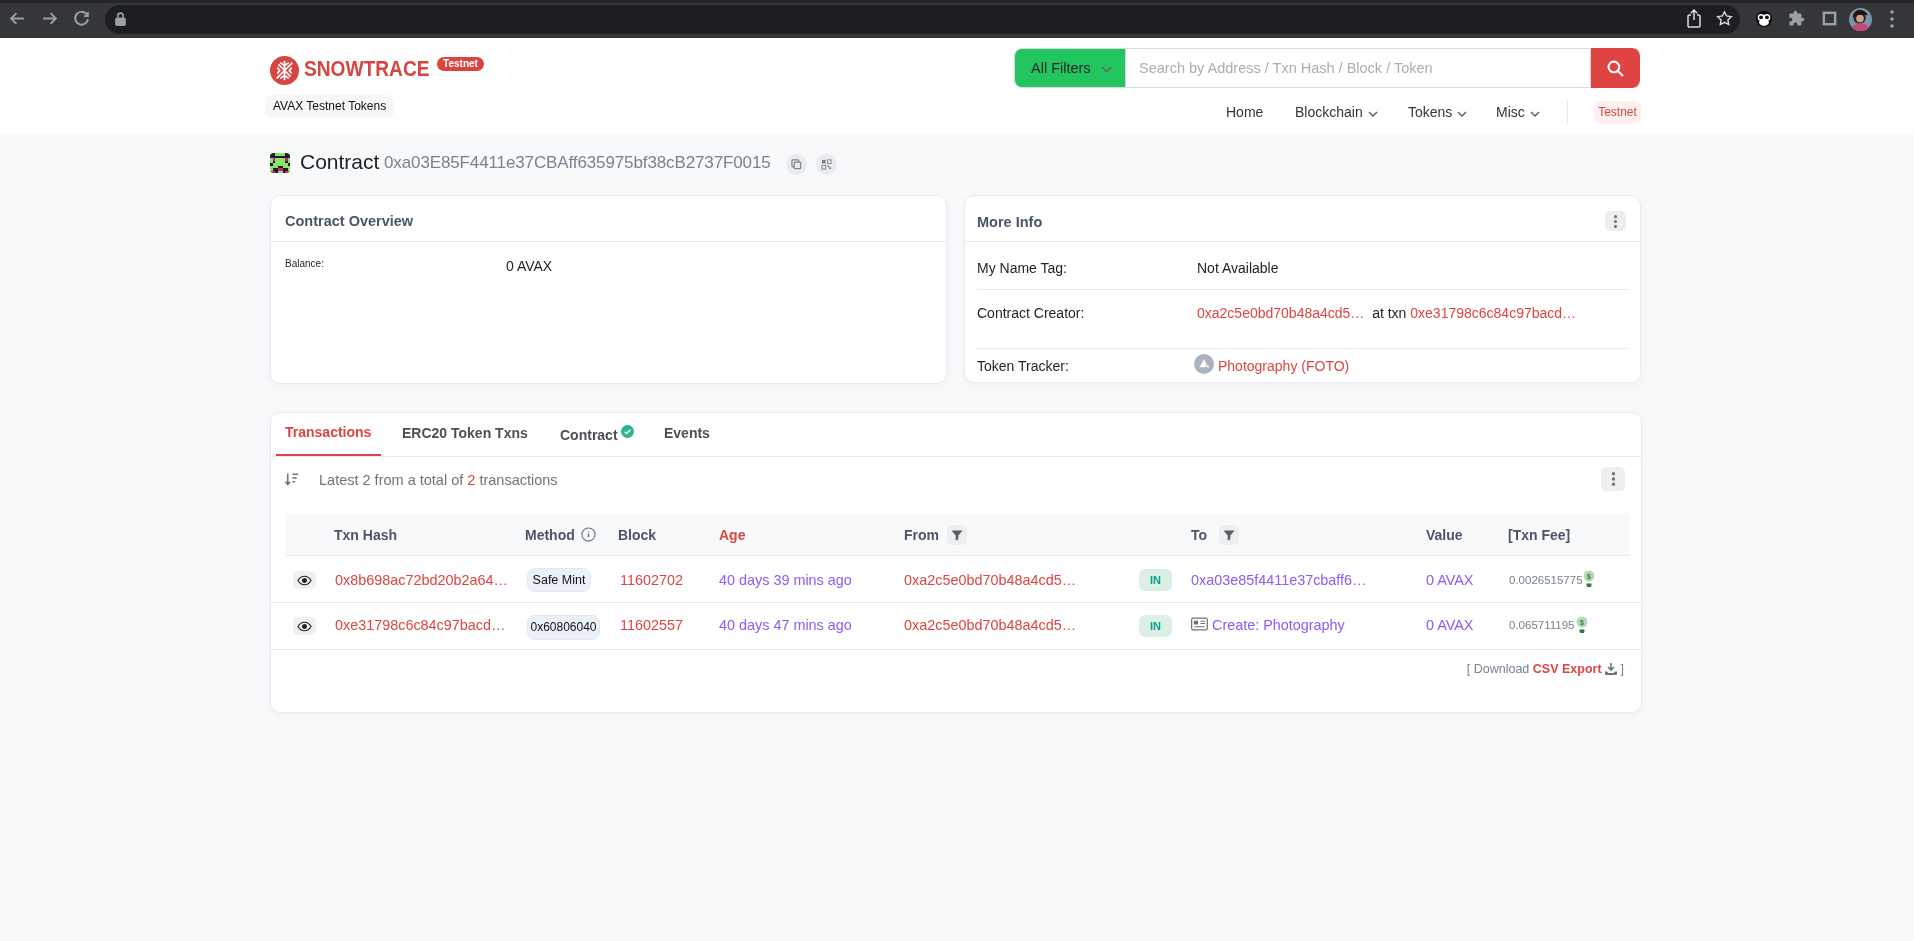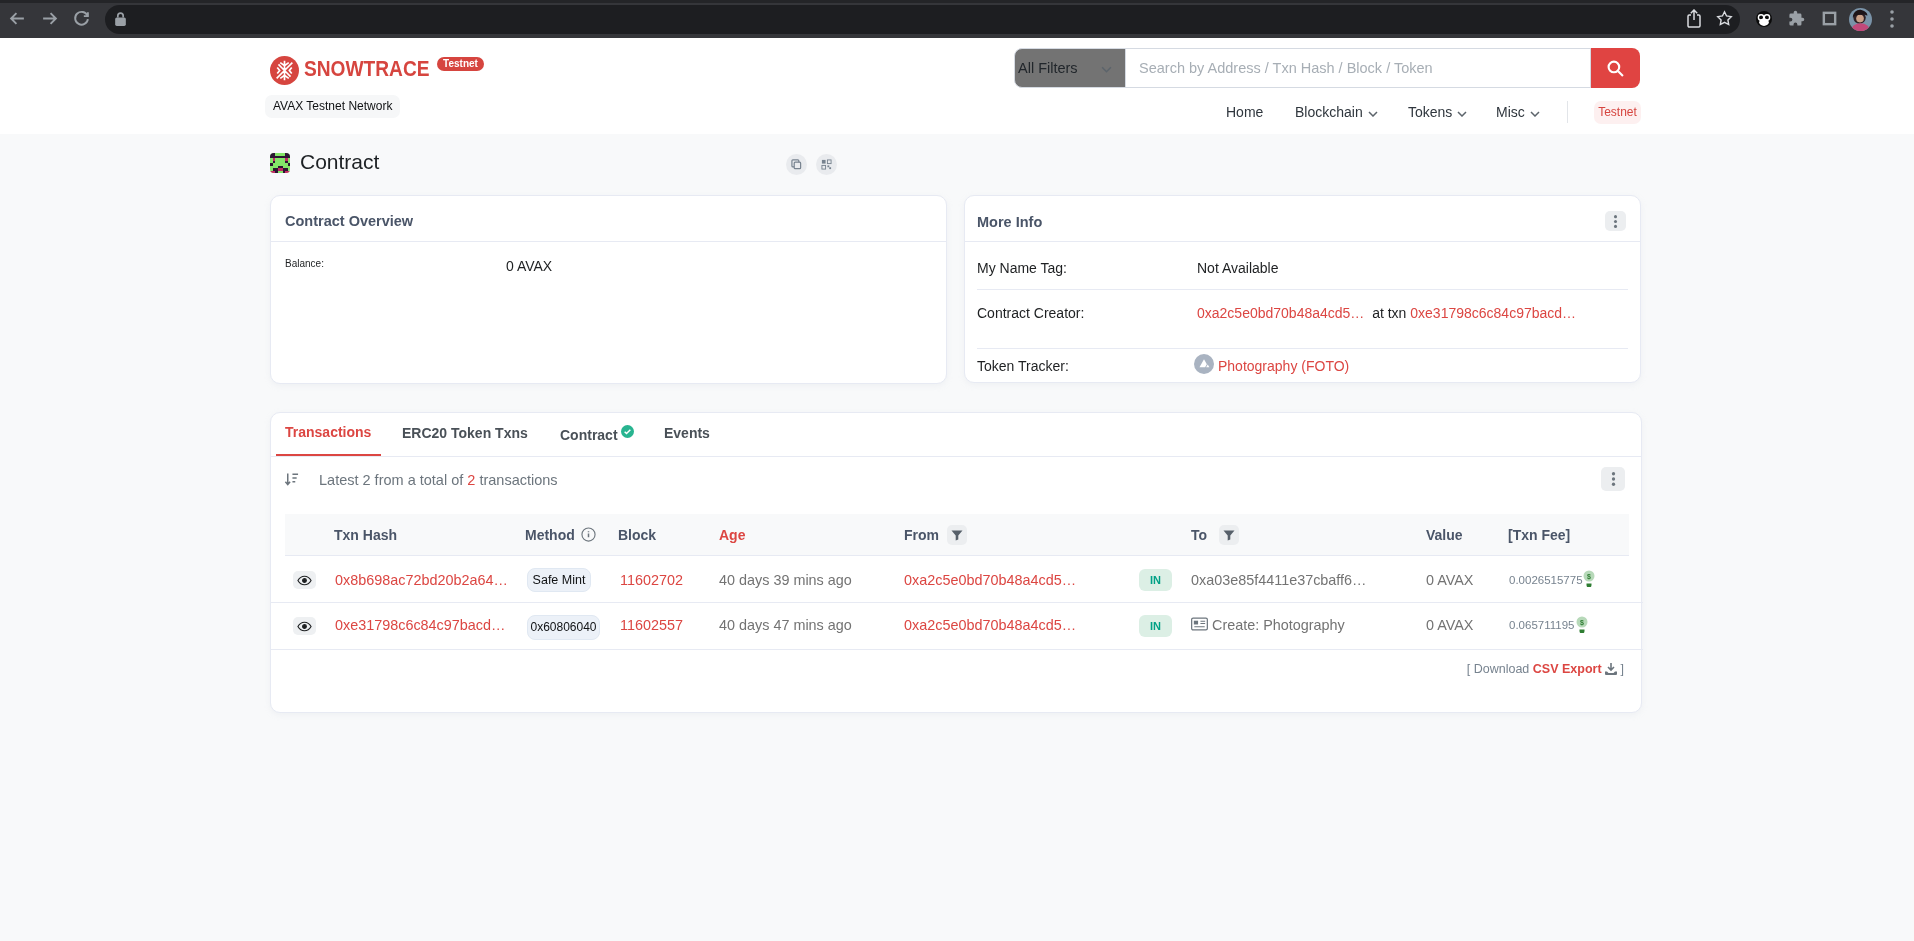--- a/index.html
+++ b/index.html
@@ -12,21 +12,21 @@
 #urlpill { position:absolute; left:105px; top:5px; width:1635px; height:29px; border-radius:15px; background:#1d1e21; }
 #urltext { position:absolute; left:135px; top:10px; font-size:15.3px; color:#e8eaed; letter-spacing:0.2px; white-space:nowrap; }
 #urltext .path { color:#9aa0a6; }
 
 #pagehead { position:absolute; left:0; top:38px; width:1914px; height:96px; background:#ffffff; }
 #logoCircle { position:absolute; left:270px; top:18px; width:29px; height:29px; border-radius:50%; background:#d6453f; }
 #logoText { position:absolute; left:304px; top:18px; font-size:22px; font-weight:bold; color:#d6453f; transform:scale(0.87,1); transform-origin:0 0; white-space:nowrap; }
 #testnetBadge { position:absolute; left:437px; top:19px; width:47px; height:14px; background:#d6453f; border-radius:7px; color:#fff; font-size:10px; font-weight:bold; text-align:center; line-height:14px; }
 #avaxChip { position:absolute; left:265px; top:57px; height:23px; background:#f6f7f8; border-radius:7px; font-size:12px; color:#101214; line-height:23px; padding:0 8px; }
 
-#allFilters { position:absolute; left:1014px; top:10px; width:112px; height:40px; background:#737373; border:1px solid #d5dae2; border-radius:8px 0 0 8px; font-size:14.5px; color:#21262b; line-height:38px; padding-left:3px; }
+#allFilters { position:absolute; left:1014px; top:10px; width:112px; height:40px; background:#22c55e; border:1px solid #d5dae2; border-radius:8px 0 0 8px; font-size:14.5px; color:#21262b; line-height:38px; padding-left:16px; }
 #searchInput { position:absolute; left:1126px; top:10px; width:465px; height:40px; background:#fff; border:1px solid #d5dae2; border-left:none; font-size:14.5px; color:#a7aeb5; line-height:38px; padding-left:13px; }
 #searchBtn { position:absolute; left:1591px; top:10px; width:49px; height:40px; background:#e04442; border-radius:0 8px 8px 0; }
 
 #nav { position:absolute; left:0px; top:63px; width:1914px; height:28px; font-size:14px; color:#2f363d; }
 #nav span.item { position:absolute; top:3px; }
 #navTestnet { position:absolute; left:1594px; top:0px; width:47px; height:23px; background:#fdf0f0; border-radius:7px; color:#d6453f; font-size:12px; text-align:center; line-height:23px; }
 #navDivider { position:absolute; left:1567px; top:0px; width:1px; height:22px; background:#e2e5e9; }
 
 #contractRow { position:absolute; left:270px; top:150px; width:1380px; height:30px; }
 #identicon { position:absolute; left:0px; top:3px; width:20px; height:20px; border-radius:4px; overflow:hidden; }
@@ -42,21 +42,21 @@
 
 .mi-label { position:absolute; left:12px; font-size:14px; color:#1e2022;text-align:center; }
 .mi-value { position:absolute; left:232px; font-size:14px; color:#1e2022; }
 .hr { position:absolute; left:12px; right:12px; height:1px; background:#e7eaf3; }
 a.red, .red { color:#dc4642; text-decoration:none; }
 
 .tab { position:absolute; top:12px; font-size:14px; font-weight:bold; color:#495057; }
 
 .th { position:absolute; font-size:14px; font-weight:bold; color:#4a5568; top:13px; }
 .trow { position:absolute; left:0; width:1372px; }
-.td { position:absolute; font-size:14.4px; color:#737373; white-space:nowrap; }
+.td { position:absolute; font-size:14.4px; color:#8b5cf6; white-space:nowrap; }
 .badge-method { position:absolute; background:#ecf1f8; border:1px solid #e0e8f2; border-radius:8px; font-size:12.5px; color:#101214; text-align:center; }
 .badge-in { position:absolute; left:868px; top:13px; width:33px; height:22px; background:#dcefe5; border-radius:6px; color:#00a186; font-size:11px; font-weight:bold; text-align:center; line-height:22px; }
 .eyebtn { position:absolute; left:22px; top:15px; width:23px; height:18px; background:#eef0f2; border-radius:5px; }
 .sqbtn { background:#eceef0; border-radius:5px; position:absolute; }
 </style>
 </head>
 <body>
 
 <div id="chrome">
   <div class="topstrip"></div>
@@ -117,21 +117,21 @@
 </div>
 
 <div id="pagehead">
   <div id="logoCircle">
     <svg width="29" height="29" viewBox="0 0 24 24" fill="none" stroke="#fff" stroke-width="1.4">
         <path d="M12 4v16M12 12l6.5-6.5M12 12l-5-5M12 12l5 5M12 12l-6.5 6.5M8.5 5.5L12 8l3.5-2.5M8.5 18.5L12 16l3.5 2.5M6 9.5L8 12l-2 2.5M18 9.5L16 12l2 2.5"></path>
       </svg>
   </div>
   <div id="logoText">SNOWTRACE</div>
   <div id="testnetBadge">Testnet</div>
-  <div id="avaxChip">AVAX Testnet Network</div>
+  <div id="avaxChip">AVAX Testnet Tokens</div>
   <div id="allFilters">All Filters<svg width="11" height="7" viewBox="0 0 10 6" style="position:absolute;right:13px;top:17px" fill="none" stroke="#5c646b" stroke-width="1.4">
         <path d="M1 1l4 4 4-4"></path>
       </svg></div>
   <div id="searchInput">Search by Address / Txn Hash / Block / Token</div>
   <div id="searchBtn">
       <svg style="position:absolute;left:16px;top:12px" width="17" height="17" viewBox="0 0 16 16" fill="none" stroke="#fff" stroke-width="2">
         <circle cx="6.5" cy="6.5" r="5"></circle>
         <path d="M10.5 10.5L15 15"></path>
       </svg>
     </div>
@@ -166,20 +166,21 @@
     <rect x="3" y="5" width="2" height="1" fill="#2c1632"></rect>
     <rect x="1" y="6" width="2" height="1" fill="#2c1632"></rect>
         <rect x="5" y="6" width="2" height="1" fill="#2c1632"></rect>
         <rect x="3" y="6" width="2" height="1" fill="#c32b64"></rect>
     <rect x="0" y="7" width="2" height="1" fill="#c32b64"></rect>
         <rect x="2" y="7" width="1" height="1" fill="#2c1632"></rect>
         <rect x="5" y="7" width="1" height="1" fill="#2c1632"></rect>
         <rect x="6" y="7" width="2" height="1" fill="#c32b64"></rect>
   </svg></div>
   <div id="ctitle">Contract</div>
+  <div id="caddr">0xa03E85F4411e37CBAff635975bf38cB2737F0015</div>
   <div class="roundbtn" style="left:516px">
       <svg style="position:absolute;left:5px;top:5px" width="11" height="11" viewBox="0 0 12 12" fill="none" stroke="#77838f" stroke-width="1.3">
         <rect x="3.5" y="3.5" width="7" height="7" rx="1"></rect>
         <path d="M8.5 3.5V2a1 1 0 0 0-1-1H2a1 1 0 0 0-1 1v5.5a1 1 0 0 0 1 1h1.5"></path>
       </svg>
     </div>
   <div class="roundbtn" style="left:546px">
       <svg style="position:absolute;left:5px;top:5px" width="11" height="11" viewBox="0 0 12 12" fill="#77838f">
         <rect x="1" y="1" width="4" height="4"></rect>
         <rect x="7" y="1" width="4" height="4" fill="none" stroke="#77838f"></rect>

